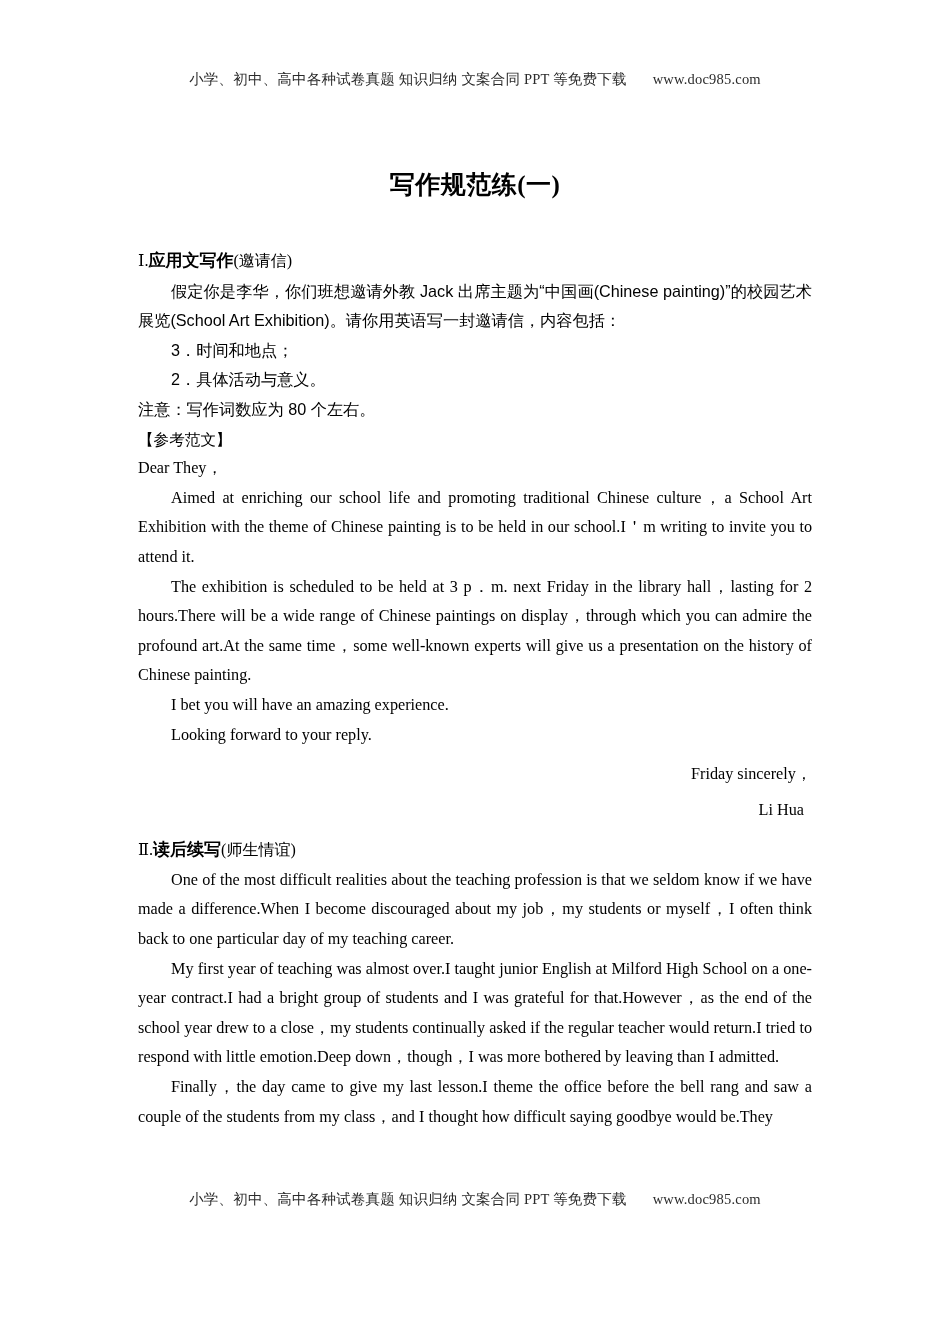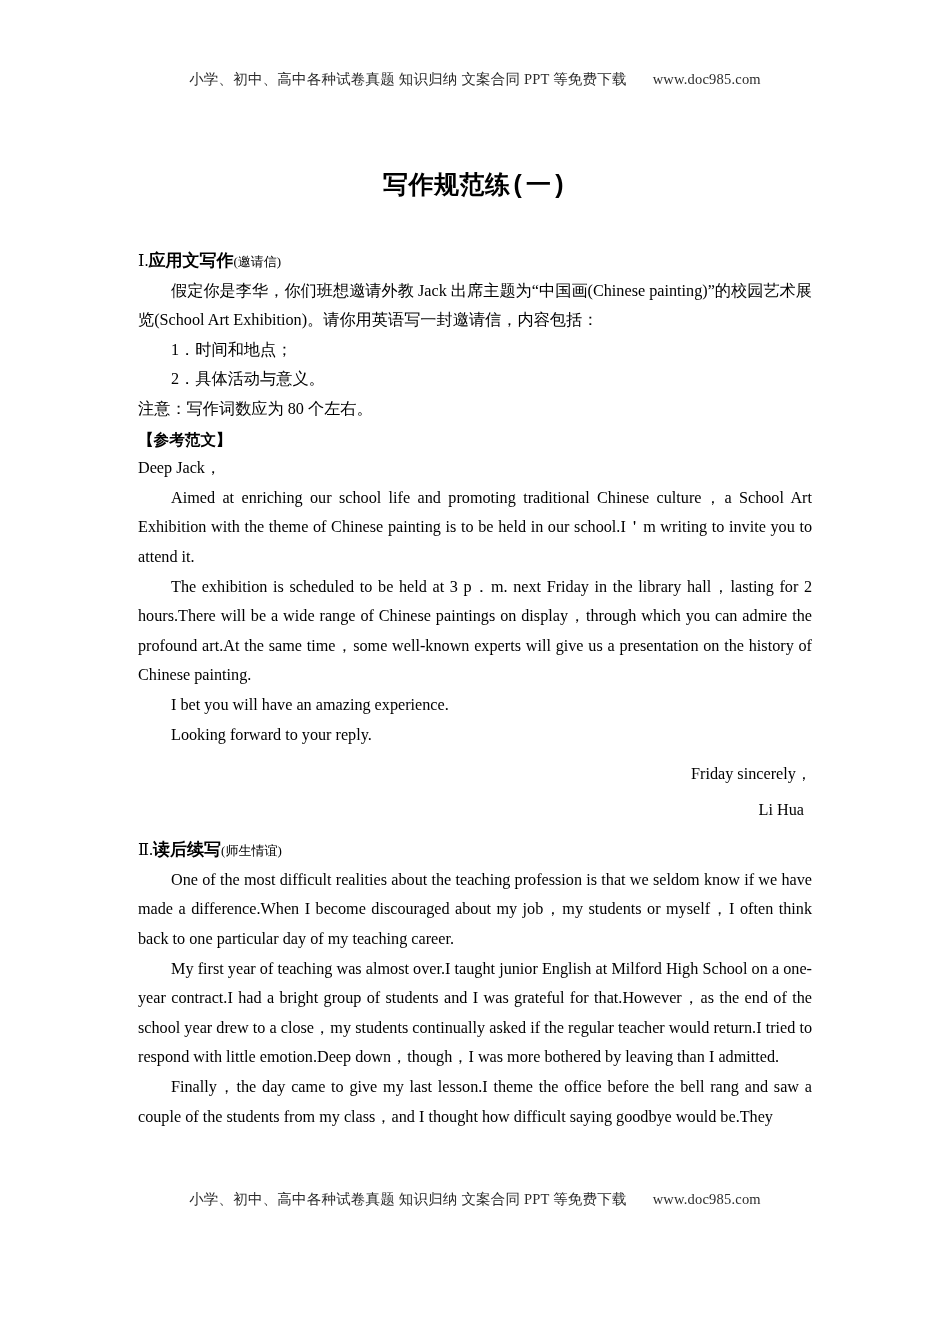--- a/index.html
+++ b/index.html
@@ -41,21 +41,21 @@
   #header-watermark { top: 70px; }
   #footer-watermark { top: 1190px; }
 
   
   .doc-title {
     position: absolute;
     left: 0;
     top: 168px;
     width: 950px;
     text-align: center;
-    font-family: Liberation Mono, monospace;
+    font-family: Liberation Serif, serif;
     font-weight: bold;
     font-size: 25px;
     letter-spacing: 0.5px;
   }
 
   
   .content {
     position: absolute;
     left: 138px;
     top: 246px;
@@ -70,26 +70,26 @@
   .section-head .sec-num {
     font-family: "Liberation Serif", "DejaVu Serif", serif;
   }
   .section-head .sec-title {
     font-family: "Liberation Sans", "DejaVu Sans", sans-serif;
     font-weight: bold;
     font-size: 17px;
   }
   .section-head .sec-sub {
     font-family: "Liberation Serif", "DejaVu Serif", serif;
-    font-size: 13px;
+    font-size: 16px;
   }
 
   .bold-bracket {
     font-family: "Liberation Sans", "DejaVu Sans", sans-serif;
-    font-weight: bold;
+    font-weight: normal;
     font-size: 15.6px;
     line-height: 29.6px;
   }
   .indent-num { padding-left: 33px; }
 
   .para {
     font-size: 16.2px;
     line-height: 29.6px;
     text-align: justify;
     text-indent: 33px;
@@ -97,21 +97,21 @@
     hyphens: none;
   }
   .para-flush {
     font-size: 16.2px;
     line-height: 29.6px;
     text-align: left;
     text-indent: 0;
     margin: 0;
   }
   .cn {
-    font-family: Liberation Serif, serif;
+    font-family: Liberation Sans, sans-serif;
   }
   .sig {
     font-size: 16.2px;
     line-height: 29.6px;
     text-align: right;
     margin: 0;
   }
   .sig-name {
     font-size: 16.2px;
     line-height: 29.6px;
@@ -134,28 +134,28 @@
   <div class="doc-title">写作规范练(一)</div>
 
   <div class="content">
 
     <div class="section-head">
       <span class="sec-num">Ⅰ</span><span class="sec-num">.</span><span class="sec-title">应用文写作</span><span class="sec-sub">(邀请信)</span>
     </div>
 
     <p class="para cn">假定你是李华，你们班想邀请外教 Jack 出席主题为“中国画(Chinese painting)”的校园艺术展览(School Art Exhibition)。请你用英语写一封邀请信，内容包括：</p>
 
-    <p class="para-flush cn indent-num">1．时间和地点；</p>
+    <p class="para-flush cn indent-num">3．时间和地点；</p>
     <p class="para-flush cn indent-num">2．具体活动与意义。</p>
 
     <p class="para-flush cn">注意：写作词数应为 80 个左右。</p>
 
     <div class="bold-bracket">【参考范文】</div>
 
-    <p class="para-flush">Deep Jack，</p>
+    <p class="para-flush">Dear They，</p>
 
     <p class="para">Aimed at enriching our school life and promoting traditional Chinese culture，a School Art Exhibition with the theme of Chinese painting is to be held in our school.I＇m writing to invite you to attend it.</p>
     <p class="para">The exhibition is scheduled to be held at 3 p．m. next Friday in the library hall，lasting for 2 hours.There will be a wide range of Chinese paintings on display，through which you can admire the profound art.At the same time，some well-known experts will give us a presentation on the history of Chinese painting.</p>
     <p class="para">I bet you will have an amazing experience.</p>
     <p class="para">Looking forward to your reply.</p>
 
     <div class="spacer-sm"></div>
     <p class="sig">Friday sincerely，</p>
     <p class="sig-name">Li Hua</p>
 

